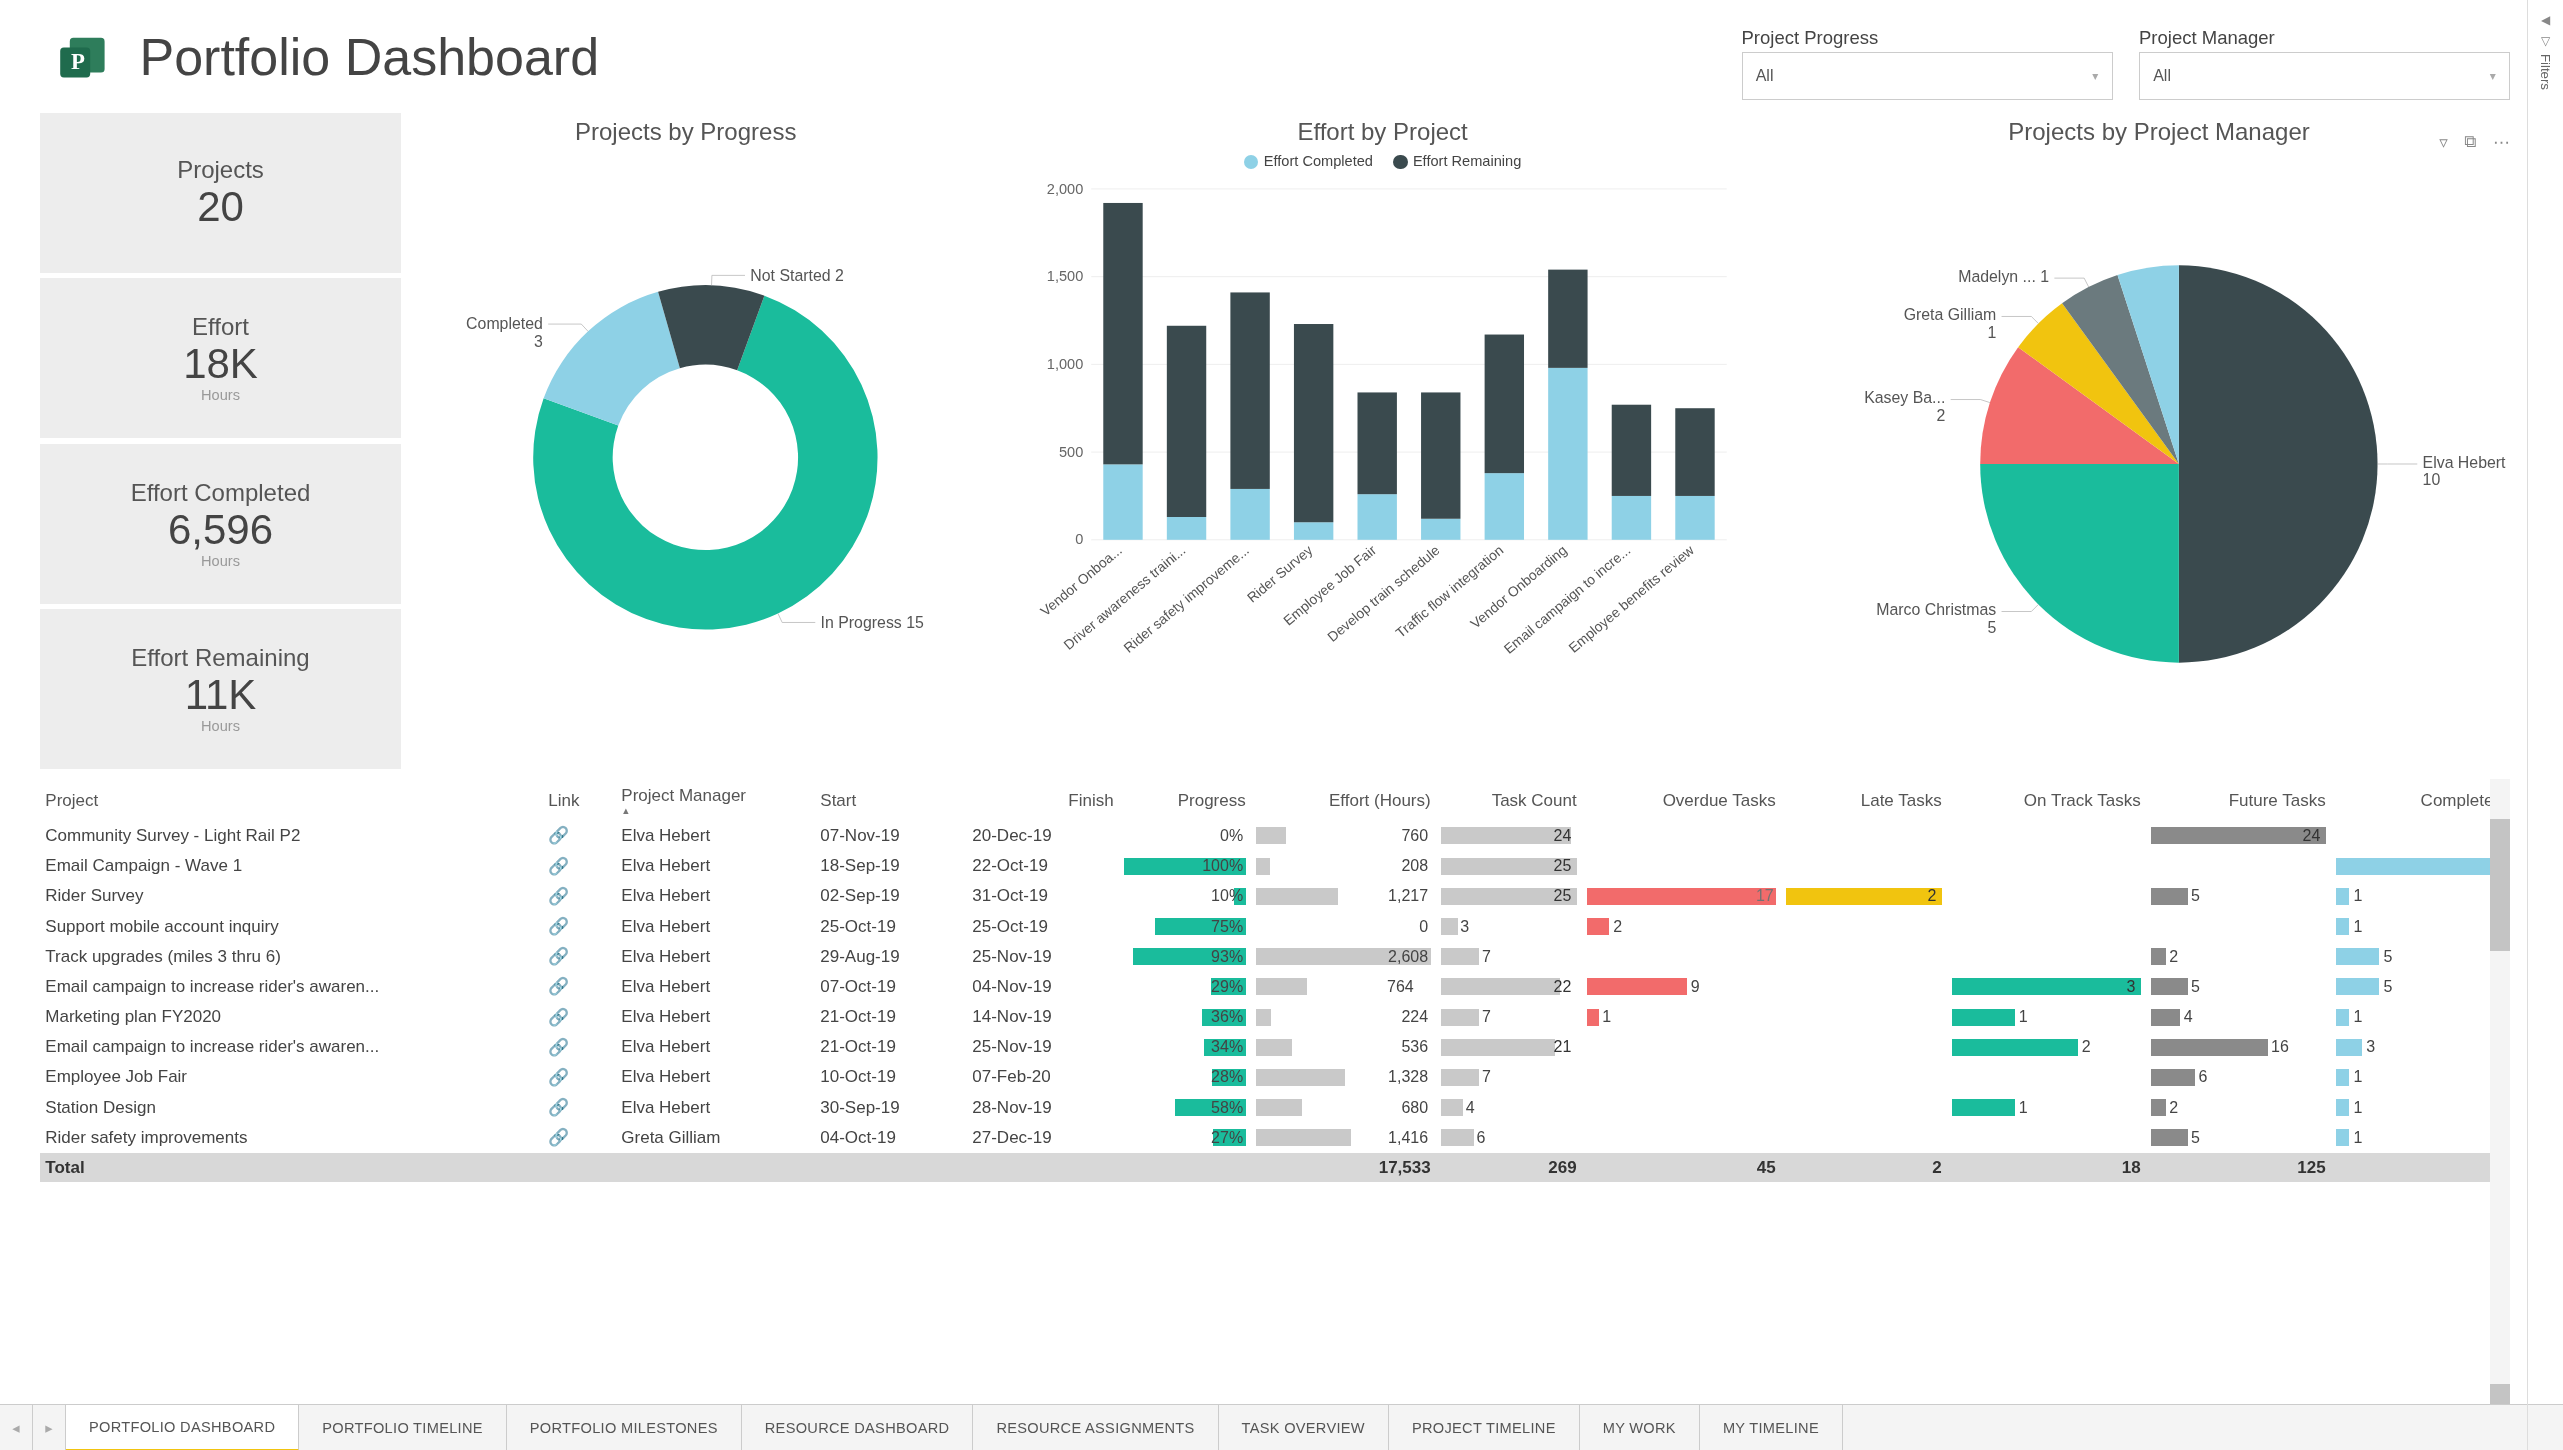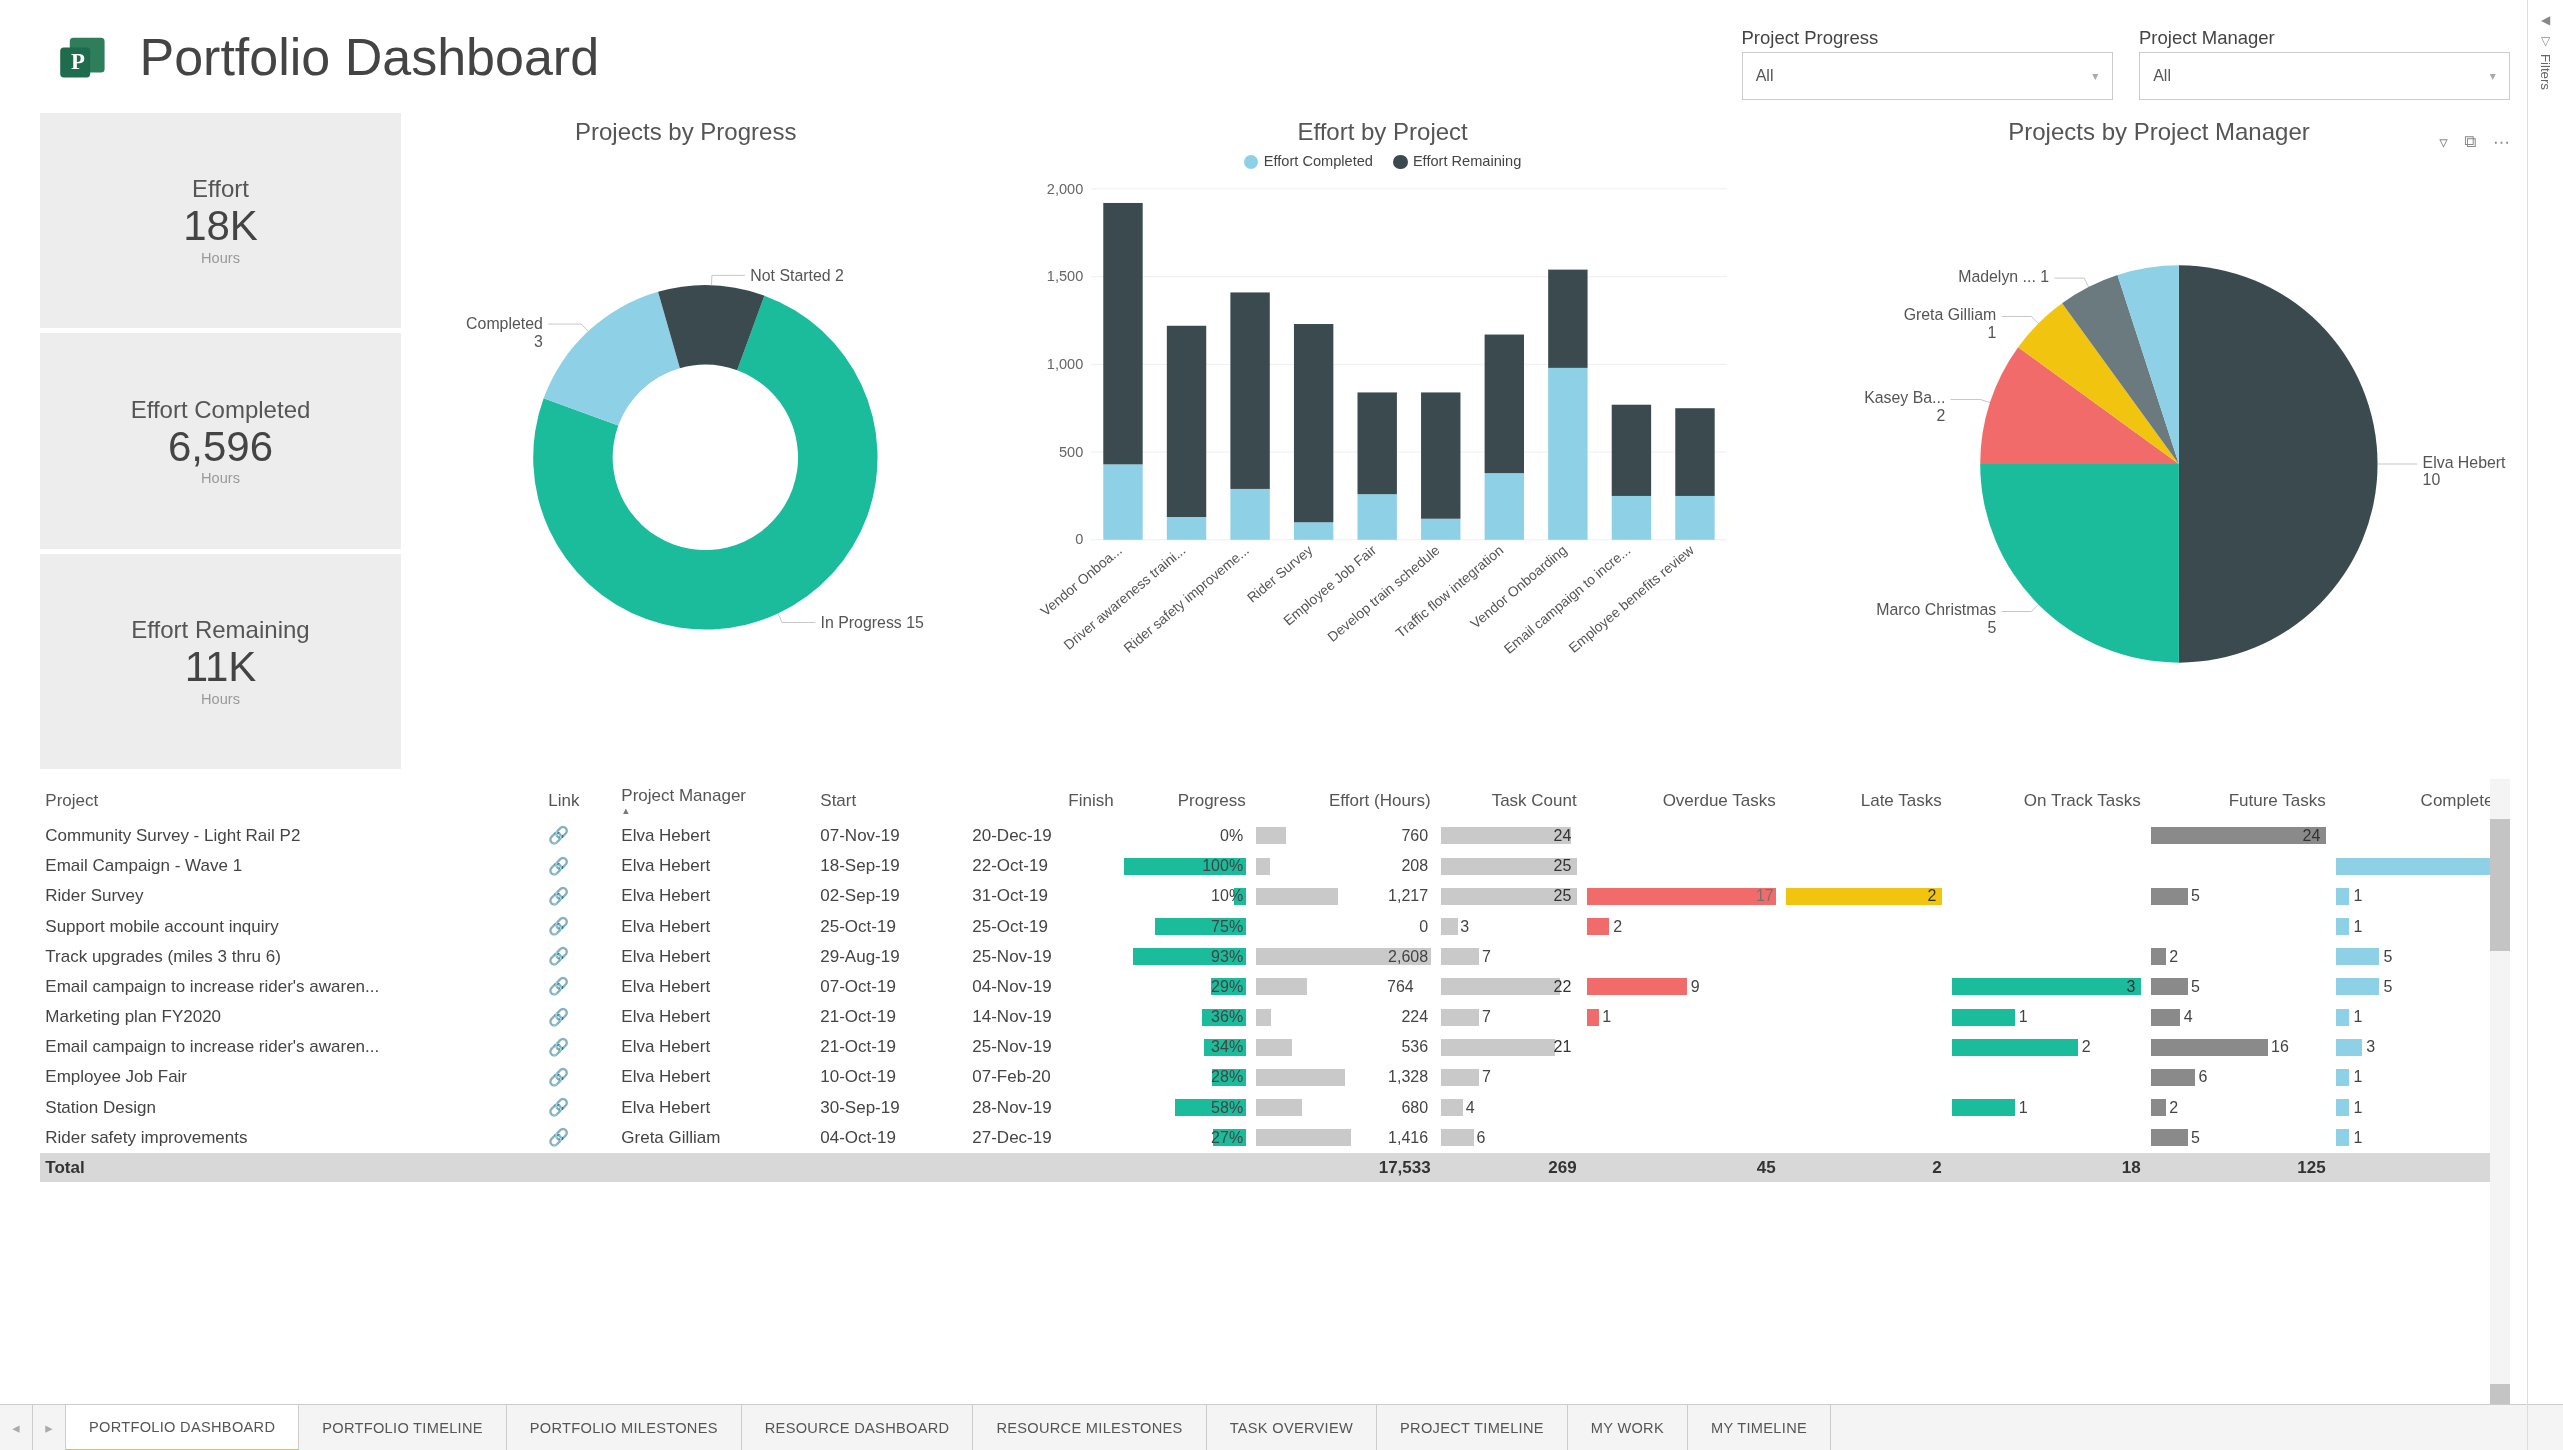--- a/index.html
+++ b/index.html
@@ -108,20 +108,24 @@
     <span>▿</span>
     <span>⧉</span>
     <span>⋯</span>
   </div>
 
   <div class="body">
     <div class="row-top">
 
       <div class="kpi-stack" id="kpi-stack">
           <div class="kpi">
+            <div class="k-title">Projects</div>
+  <div class="k-value">20</div>
+  </div>
+          <div class="kpi">
             <div class="k-title">Effort</div>
   <div class="k-value">18K</div>
   <div class="k-sub">Hours</div>
           </div>
           <div class="kpi">
             <div class="k-title">Effort Completed</div>
   <div class="k-value">6,596</div>
   <div class="k-sub">Hours</div>
           </div>
           <div class="kpi">
@@ -788,20 +792,20 @@
     </div>
   </div>
 
   <div class="tabs" id="tabs-bar">
     <div class="nav">◂</div>
     <div class="nav">▸</div>
   <div class="tab active">PORTFOLIO DASHBOARD</div>
       <div class="tab">PORTFOLIO TIMELINE</div>
       <div class="tab">PORTFOLIO MILESTONES</div>
       <div class="tab">RESOURCE DASHBOARD</div>
-      <div class="tab">RESOURCE MILESTONES</div>
+      <div class="tab">RESOURCE ASSIGNMENTS</div>
       <div class="tab">TASK OVERVIEW</div>
       <div class="tab">PROJECT TIMELINE</div>
       <div class="tab">MY WORK</div>
       <div class="tab">MY TIMELINE</div>
     </div>
 </div>
 
 
 </body></html>

